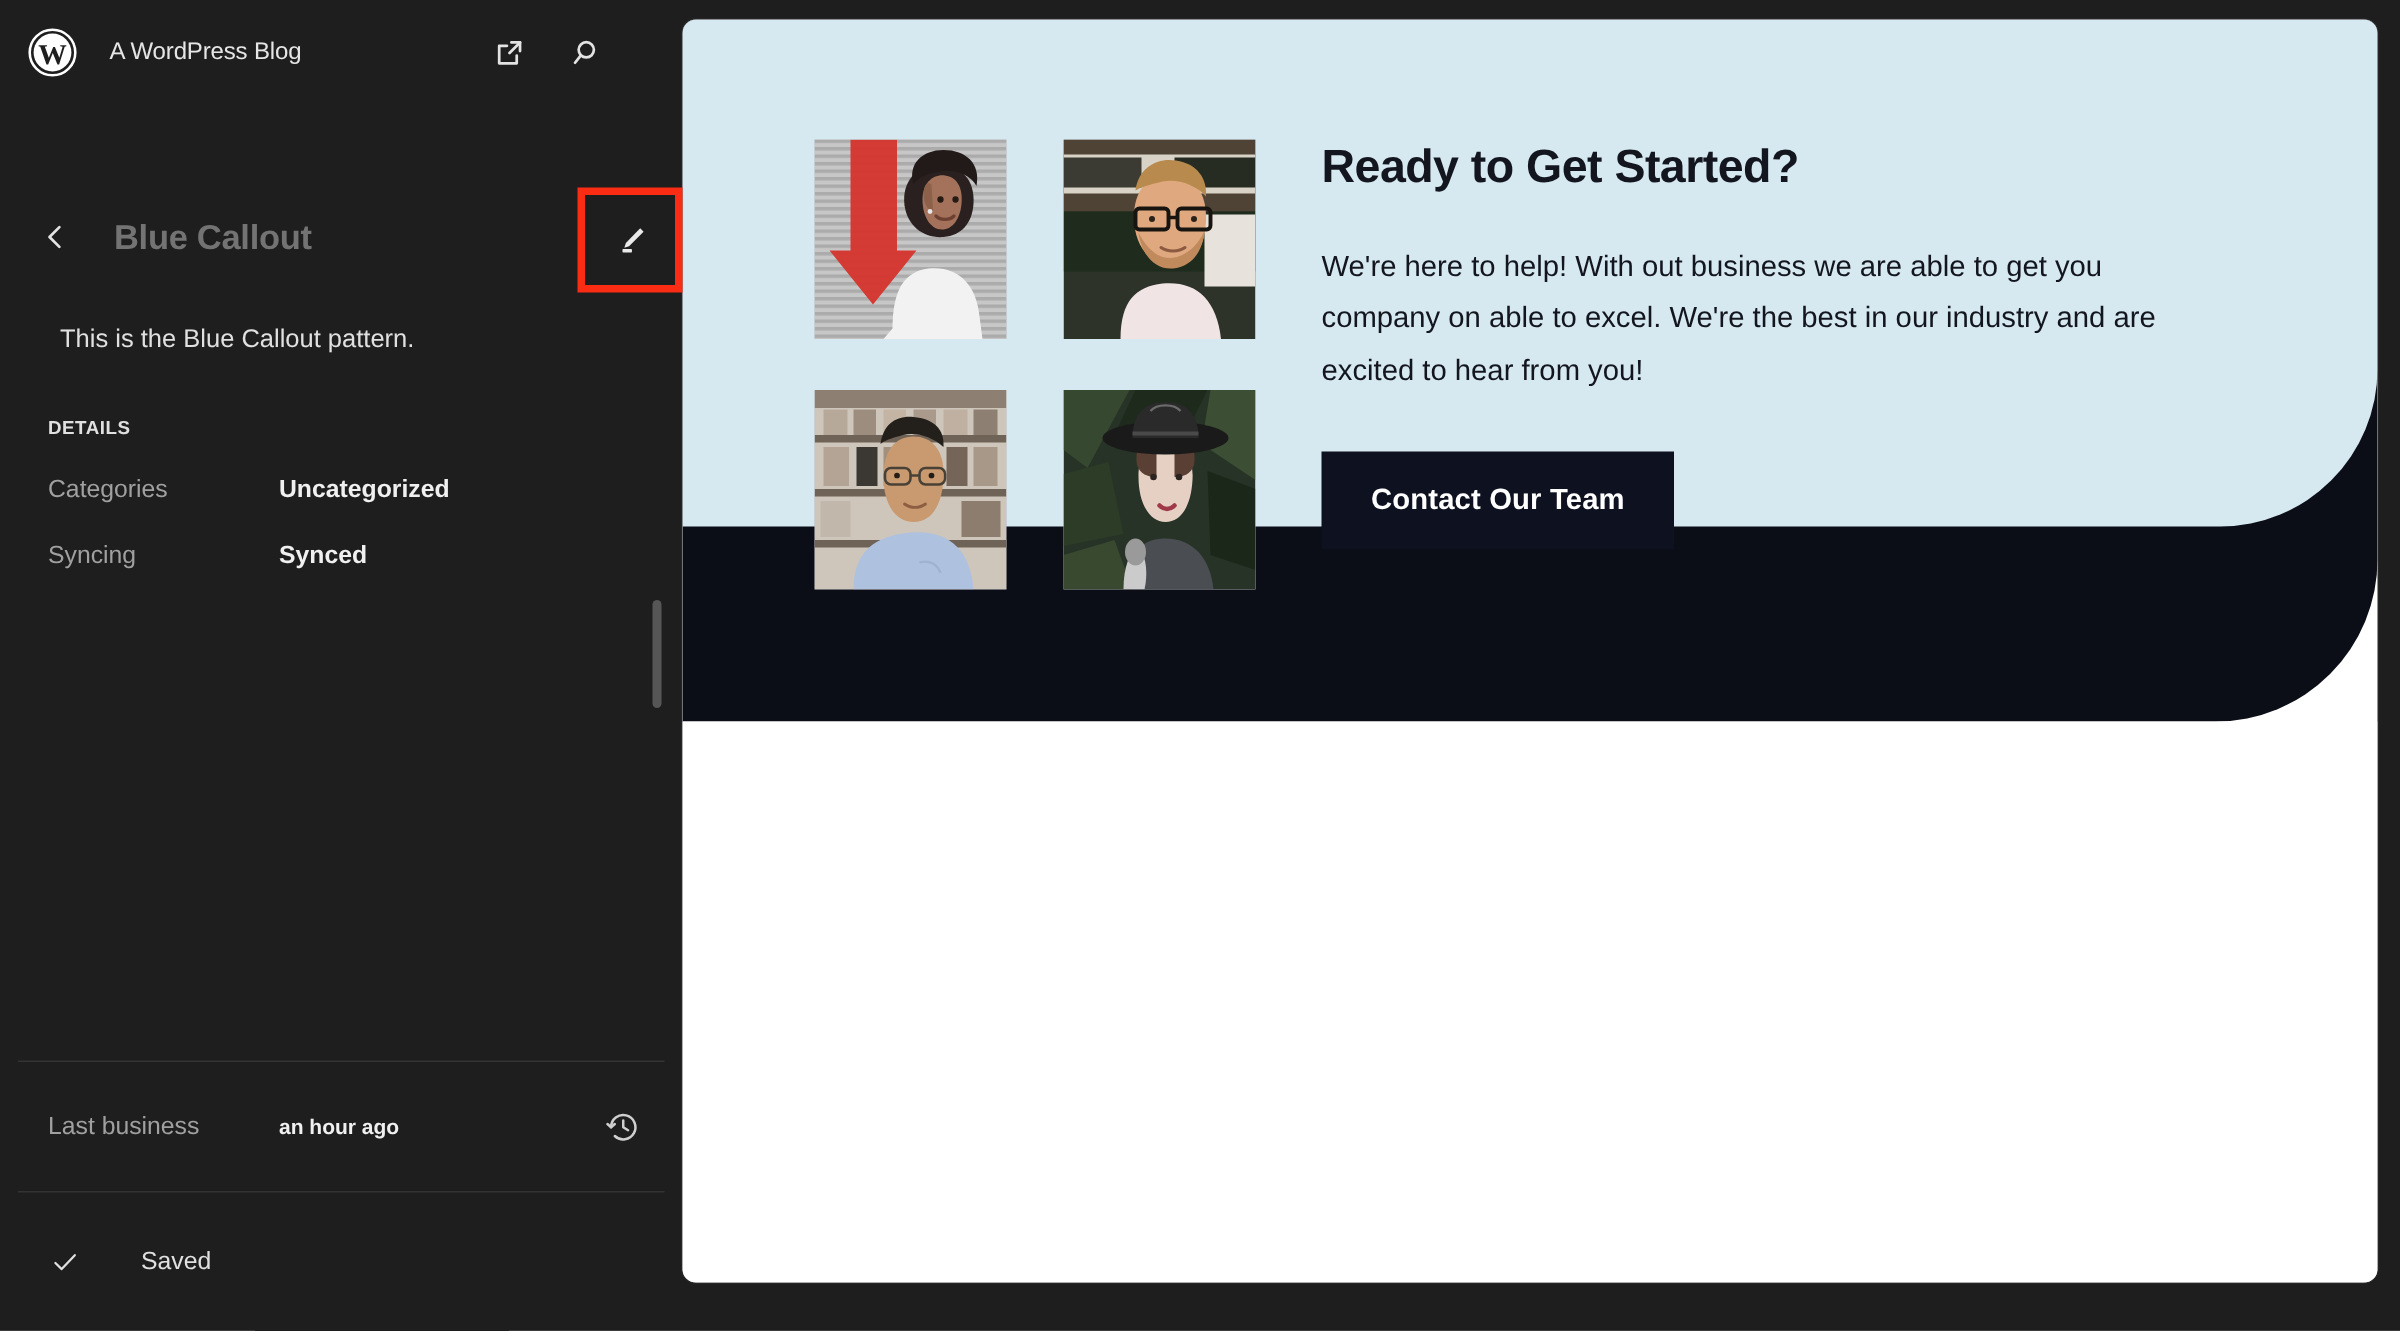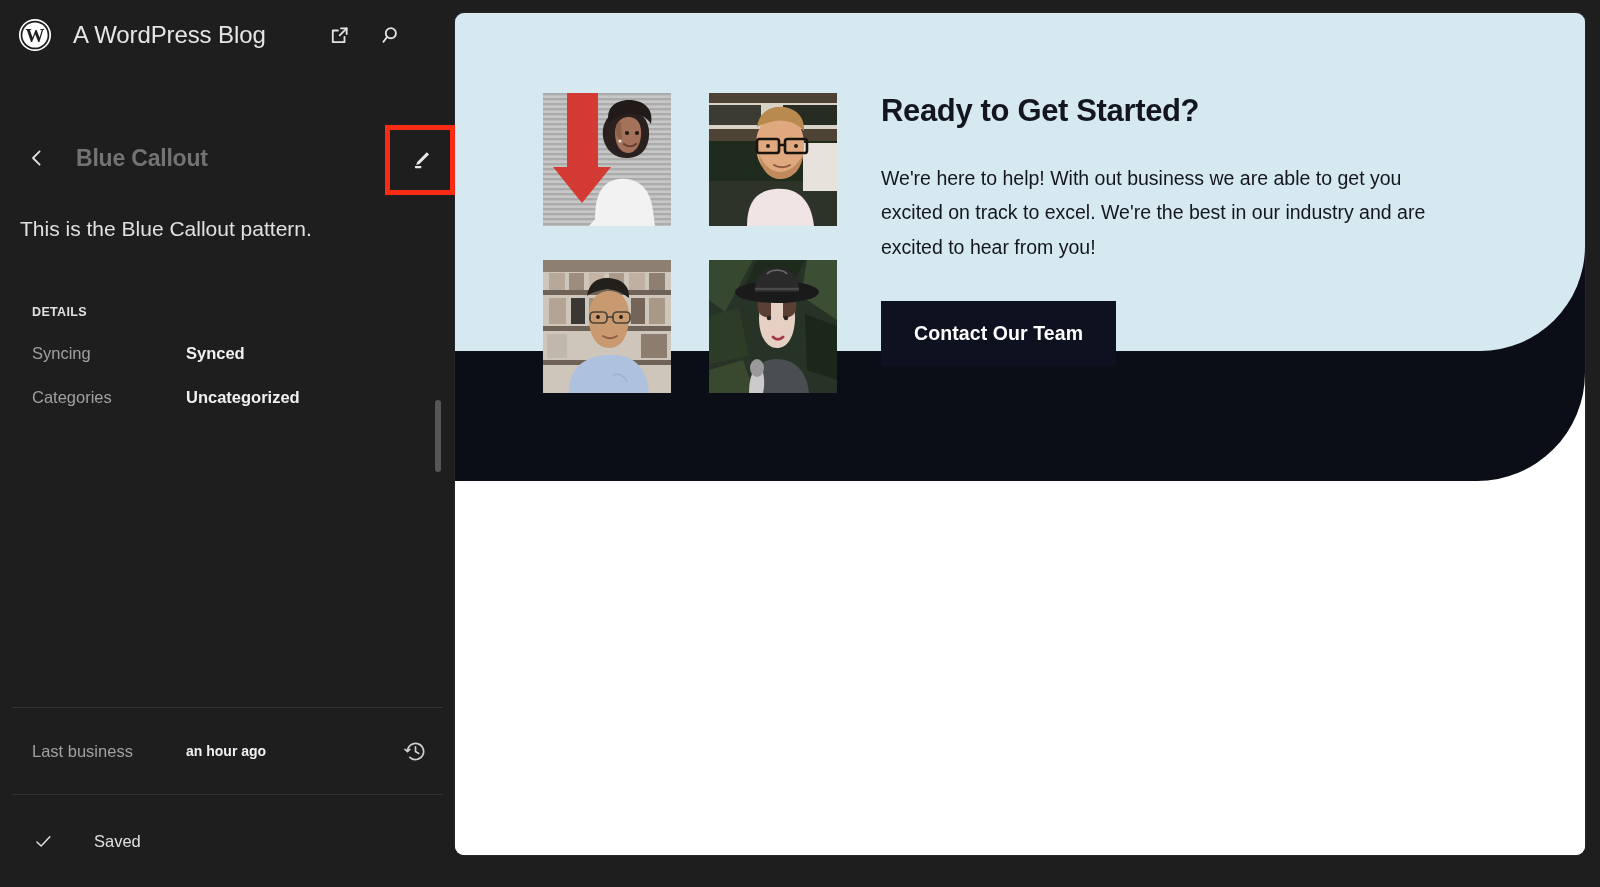--- a/index.html
+++ b/index.html
@@ -43,21 +43,21 @@
 
   .wp-logo {
     width: 34px; height: 34px;
     flex: 0 0 34px;
     display: flex; align-items: center; justify-content: center;
   }
 
   .site-title {
     margin-left: 21px;
     color: #e6e6e6;
-    font-size: 24px;
+    font-size: 16px;
     letter-spacing: -0.1px;
     white-space: nowrap;
   }
 
   .header-actions {
     margin-left: auto;
     display: flex;
     align-items: center;
     gap: 18px;
     padding-right: 36px;
@@ -115,30 +115,30 @@
     left: 396px;
     top: 136px;
     width: 48px; height: 48px;
     display: flex; align-items: center; justify-content: center;
     background: none; border: none; cursor: pointer;
     z-index: 31;
   }
 
   .pattern-desc {
     margin-top: 20px;
-    padding-left: 20px;
+    padding-left: 40px;
     padding-right: 40px;
     color: #e0e0e0;
-    font-size: 21px;
+    font-size: 17px;
     line-height: 1.4;
   }
 
   
   .details-section {
-    margin-top: 62px;
+    margin-top: 40px;
     padding-left: 32px;
     padding-right: 24px;
   }
 
   .details-label {
     color: #e0e0e0;
     font-size: 12.5px;
     font-weight: 700;
     letter-spacing: 0.35px;
   }
@@ -403,27 +403,27 @@
     </button>
 
     <div class="edit-highlight"></div>
 
     <div class="pattern-desc">This is the Blue Callout pattern.</div>
 
     <div class="details-section">
       <div class="details-label">DETAILS</div>
 
       <div class="detail-row">
+        <div class="detail-key">Categories</div>
+        <div class="detail-val">Uncategorized</div>
+      </div>
+
+      <div class="detail-row">
         <div class="detail-key">Syncing</div>
         <div class="detail-val">Synced</div>
-      </div>
-
-      <div class="detail-row">
-        <div class="detail-key">Categories</div>
-        <div class="detail-val">Uncategorized</div>
       </div>
     </div>
 
     <div class="sb-track"></div>
     <div class="sb-thumb"></div>
 
     <div class="spacer"></div>
 
     <div class="divider"></div>
 
@@ -559,21 +559,21 @@
               <path d="M58 14 C62 9 74 9 78 14" stroke="#6b6b6b" stroke-width="1.6" fill="none"></path>
               <path d="M40 133 C40 118 44 108 50 104 C56 112 56 124 54 133 Z" fill="#cbcbcb"></path>
               <ellipse cx="48" cy="108" rx="7" ry="9" fill="#9a9a9a"></ellipse>
             </svg>
           </div>
 
         </div>
 
         <div class="callout-text">
           <h1 class="callout-heading">Ready to Get Started?</h1>
-          <p class="callout-body">We're here to help! With out business we are able to get you excited on track to excel. We're the best in our industry and are excited to hear from you!</p>
+          <p class="callout-body">We're here to help! With out business we are able to get you company on able to excel. We're the best in our industry and are excited to hear from you!</p>
           <button class="cta-btn">Contact Our Team</button>
         </div>
 
       </section>
 
       <div class="canvas-lower"></div>
     </div>
   </main>
 
 </div>

